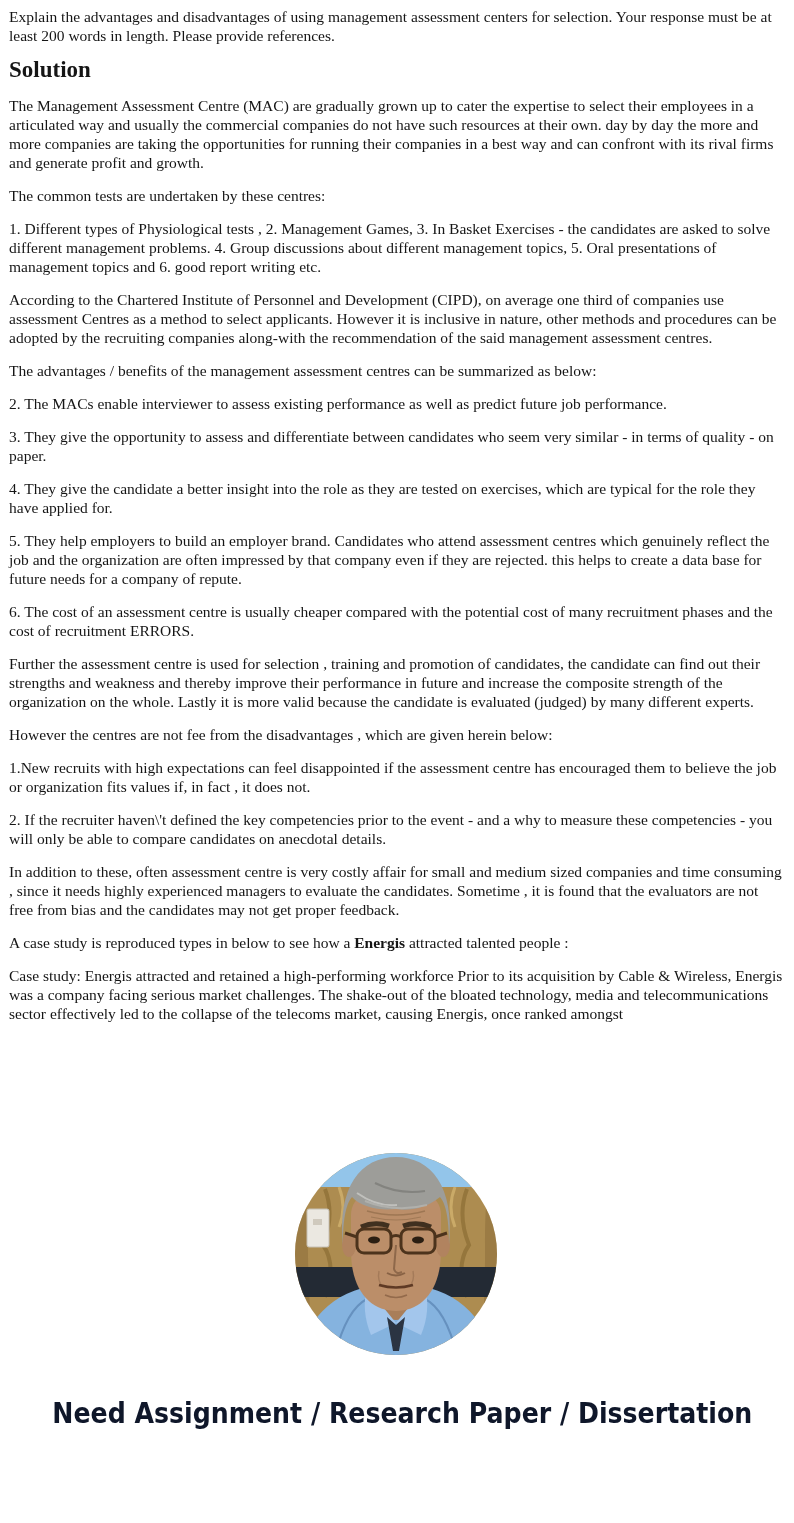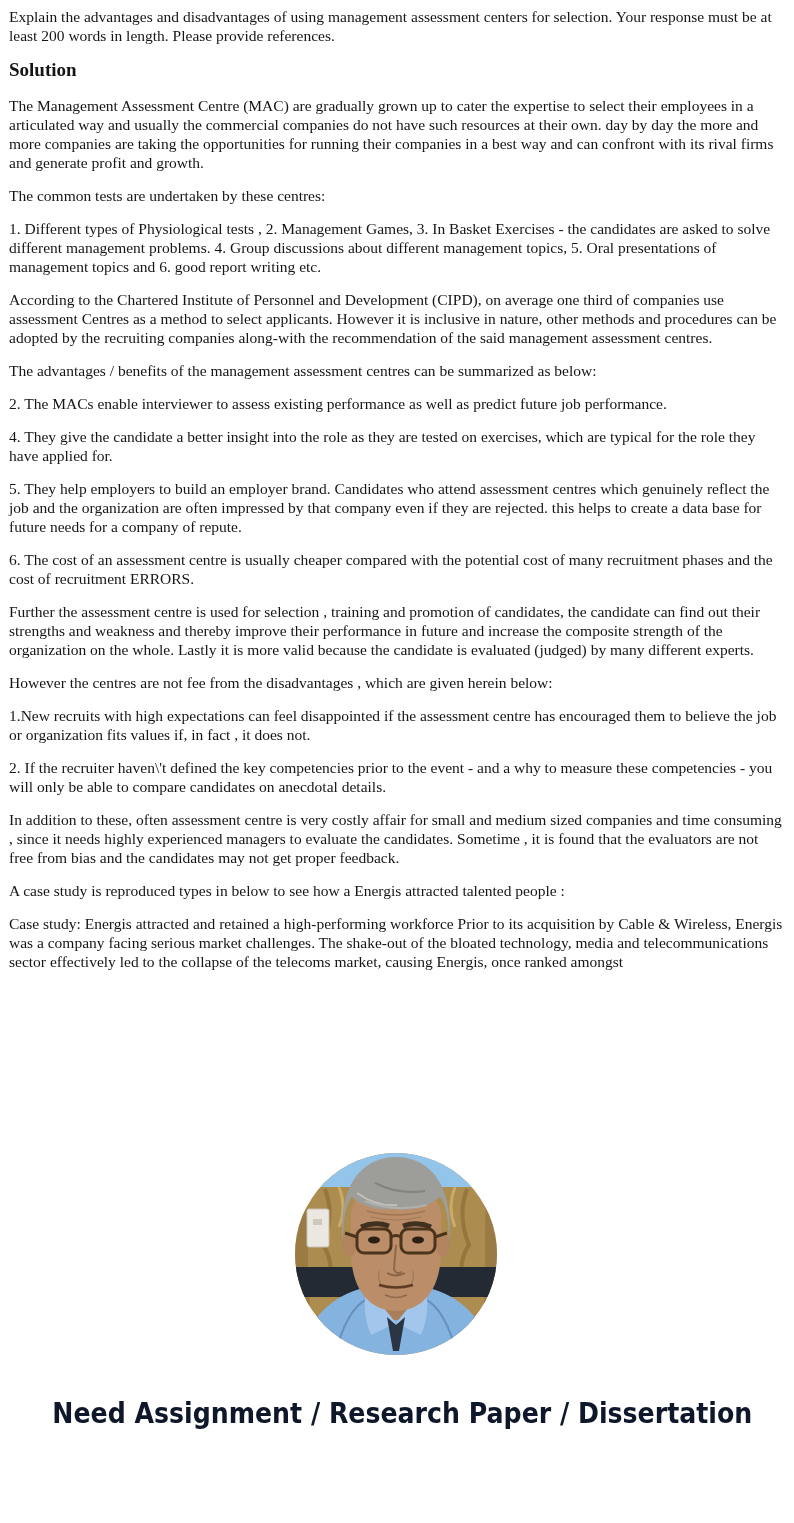--- a/index.html
+++ b/index.html
@@ -16,24 +16,24 @@
     position:absolute;top:0;left:0;
     width:794px;height:1121px;
     overflow:hidden;
     box-sizing:border-box;
     padding:7px 9px 0 9px;
     font-size:15.5px;line-height:19px;
     text-align:left;
   }
   .text-area p{margin:0 0 14px 0;}
   .solution-heading{
-    font-size:19px;line-height:21px;
+    font-size:23px;line-height:21px;
     font-weight:bold;margin:7px 0 16px 0;
   }
-  .company-bold{font-weight:normal;}
+  .company-bold{font-weight:bold;}
   .photo-wrap{
     position:absolute;top:1153px;left:295px;
     width:202px;height:202px;
   }
   .banner{
     position:absolute;top:1398px;left:0;width:794px;
     display:flex;flex-direction:row;align-items:center;
     font-family:"DejaVu Sans", sans-serif;
     font-weight:bold;color:#0f172a;
   }
@@ -51,20 +51,21 @@
 
   <div class="text-area">
     <p>Explain the advantages and disadvantages of using management assessment centers for selection. Your response must be at least 200 words in length. Please provide references.</p>
     <div class="solution-heading">Solution</div>
     <p>The Management Assessment Centre (MAC) are gradually grown up to cater the expertise to select their employees in a articulated way and usually the commercial companies do not have such resources at their own. day by day the more and more companies are taking the opportunities for running their companies in a best way and can confront with its rival firms and generate profit and growth.</p>
     <p>The common tests are undertaken by these centres:</p>
     <p>1. Different types of Physiological tests , 2. Management Games, 3. In Basket Exercises - the candidates are asked to solve different management problems. 4. Group discussions about different management topics, 5. Oral presentations of management topics and 6. good report writing etc.</p>
     <p>According to the Chartered Institute of Personnel and Development (CIPD), on average one third of companies use assessment Centres as a method to select applicants. However it is inclusive in nature, other methods and procedures can be adopted by the recruiting companies along-with the recommendation of the said management assessment centres.</p>
     <p>The advantages / benefits of the management assessment centres can be summarized as below:</p>
     <p>2. The MACs enable interviewer to assess existing performance as well as predict future job performance.</p>
+    <p>3. They give the opportunity to assess and differentiate between candidates who seem very similar - in terms of quality - on paper.</p>
     <p>4. They give the candidate a better insight into the role as they are tested on exercises, which are typical for the role they have applied for.</p>
     <p>5. They help employers to build an employer brand. Candidates who attend assessment centres which genuinely reflect the job and the organization are often impressed by that company even if they are rejected. this helps to create a data base for future needs for a company of repute.</p>
     <p>6. The cost of an assessment centre is usually cheaper compared with the potential cost of many recruitment phases and the cost of recruitment ERRORS.</p>
     <p>Further the assessment centre is used for selection , training and promotion of candidates, the candidate can find out their strengths and weakness and thereby improve their performance in future and increase the composite strength of the organization on the whole. Lastly it is more valid because the candidate is evaluated (judged) by many different experts.</p>
     <p>However the centres are not fee from the disadvantages , which are given herein below:</p>
     <p>1.New recruits with high expectations can feel disappointed if the assessment centre has encouraged them to believe the job or organization fits values if, in fact , it does not.</p>
     <p>2. If the recruiter haven\'t defined the key competencies prior to the event - and a why to measure these competencies - you will only be able to compare candidates on anecdotal details.</p>
     <p>In addition to these, often assessment centre is very costly affair for small and medium sized companies and time consuming , since it needs highly experienced managers to evaluate the candidates. Sometime , it is found that the evaluators are not free from bias and the candidates may not get proper feedback.</p>
     <p><span>A case study is reproduced types in below to see how a </span><span class="company-bold">Energis</span><span> attracted talented people :</span></p>
     <p>Case study: Energis attracted and retained a high-performing workforce Prior to its acquisition by Cable &amp; Wireless, Energis was a company facing serious market challenges. The shake-out of the bloated technology, media and telecommunications sector effectively led to the collapse of the telecoms market, causing Energis, once ranked amongst</p>

